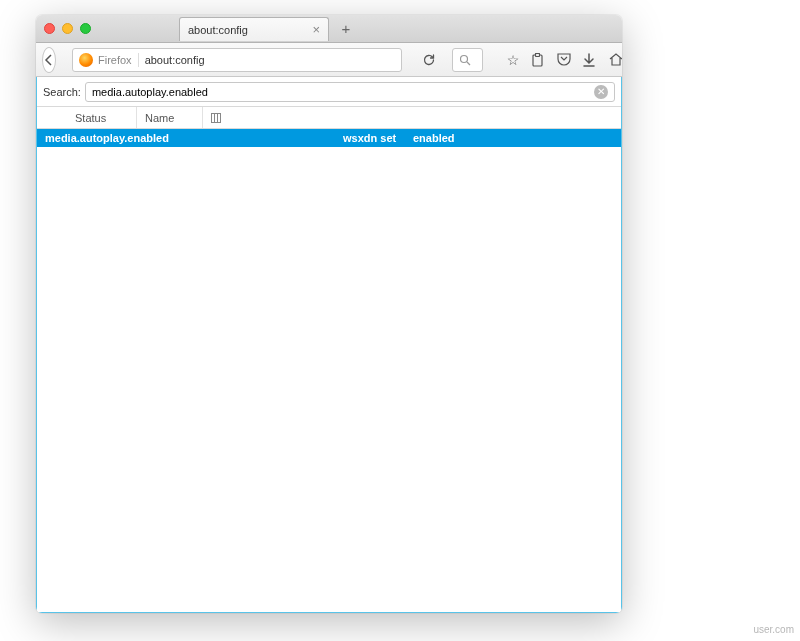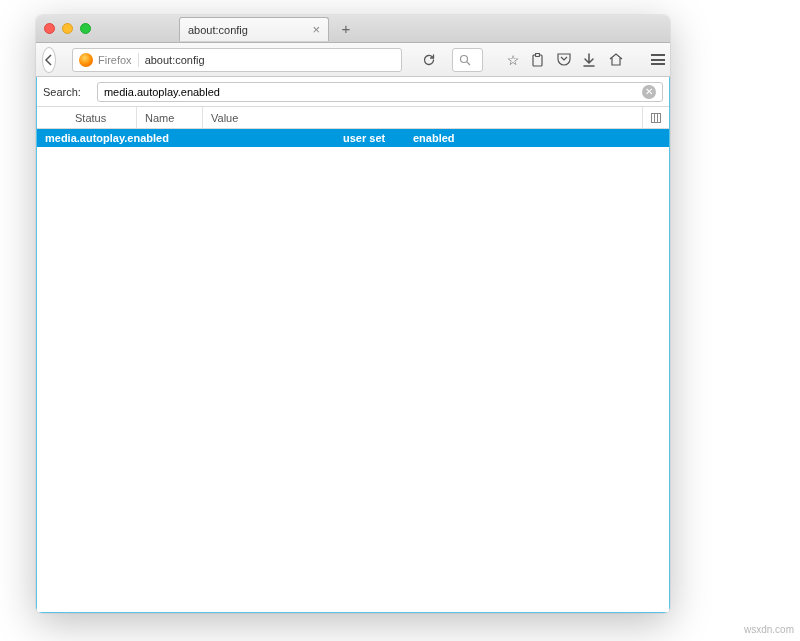--- a/index.html
+++ b/index.html
@@ -8,21 +8,21 @@
       background: #fff;
       width: 800px;
       height: 641px;
       overflow: hidden;
       position: relative;
     }
     .browser-window {
       position: absolute;
       left: 36px;
       top: 15px;
-      width: 634px;
+      width: 586px;
       height: 598px;
       background: #fff;
       border-radius: 6px;
       box-shadow: 0 10px 40px rgba(0,0,0,0.25), 0 0 0 1px rgba(0,0,0,0.05);
       display: flex;
       flex-direction: column;
       overflow: hidden;
     }
     .tl { width: 11px; height: 11px; border-radius: 50%; }
     .tl-red { background: #ff5f57; border: 0.5px solid #e0443e; }
@@ -136,21 +136,21 @@
       flex-direction: column;
       border: 1px solid #59c3e8;
       border-top: none;
       margin: 0;
     }
     .search-row {
       height: 30px;
       display: flex; align-items: center;
       padding: 4px 6px;
       border-bottom: 1px solid #d9d9d9;
-      gap: 16px;
+      gap: 4px;
       font-size: 11px;
     }
     .search-label { color: #333; }
     .search-field {
       flex: 1;
       height: 20px;
       border: 1px solid #c8c8c8;
       border-radius: 3px;
       padding: 0 6px;
       font-size: 11px;
@@ -294,33 +294,32 @@
     <div class="search-row">
       <span class="search-label">Search:</span>
       <div class="search-field">
         <input type="text" value="media.autoplay.enabled" style="">
         <span class="clear-btn">✕</span>
       </div>
     </div>
     <div class="table-header">
       <div class="col col-status">Status</div>
       <div class="col col-type">Name</div>
-      <div class="col col-value">Value</div>
       <div class="col col-picker">
         <svg width="10" height="10" viewBox="0 0 10 10">
             <rect x="0.5" y="0.5" width="9" height="9" stroke="#888" fill="none"></rect>
             <line x1="3.5" y1="0.5" x2="3.5" y2="9.5" stroke="#888"></line>
             <line x1="6.5" y1="0.5" x2="6.5" y2="9.5" stroke="#888"></line>
           </svg>
       </div>
     </div>
     <div class="table-body">
       <div class="data-row">
         <div class="col col-name">media.autoplay.enabled</div>
-        <div class="col col-status">user set</div>
+        <div class="col col-status">wsxdn set</div>
         <div class="col col-type">enabled</div>
       </div>
     </div>
   </div>
 
 </div>
 
-<div class="watermark">wsxdn.com</div>
+<div class="watermark">user.com</div>
 
 </body></html>

